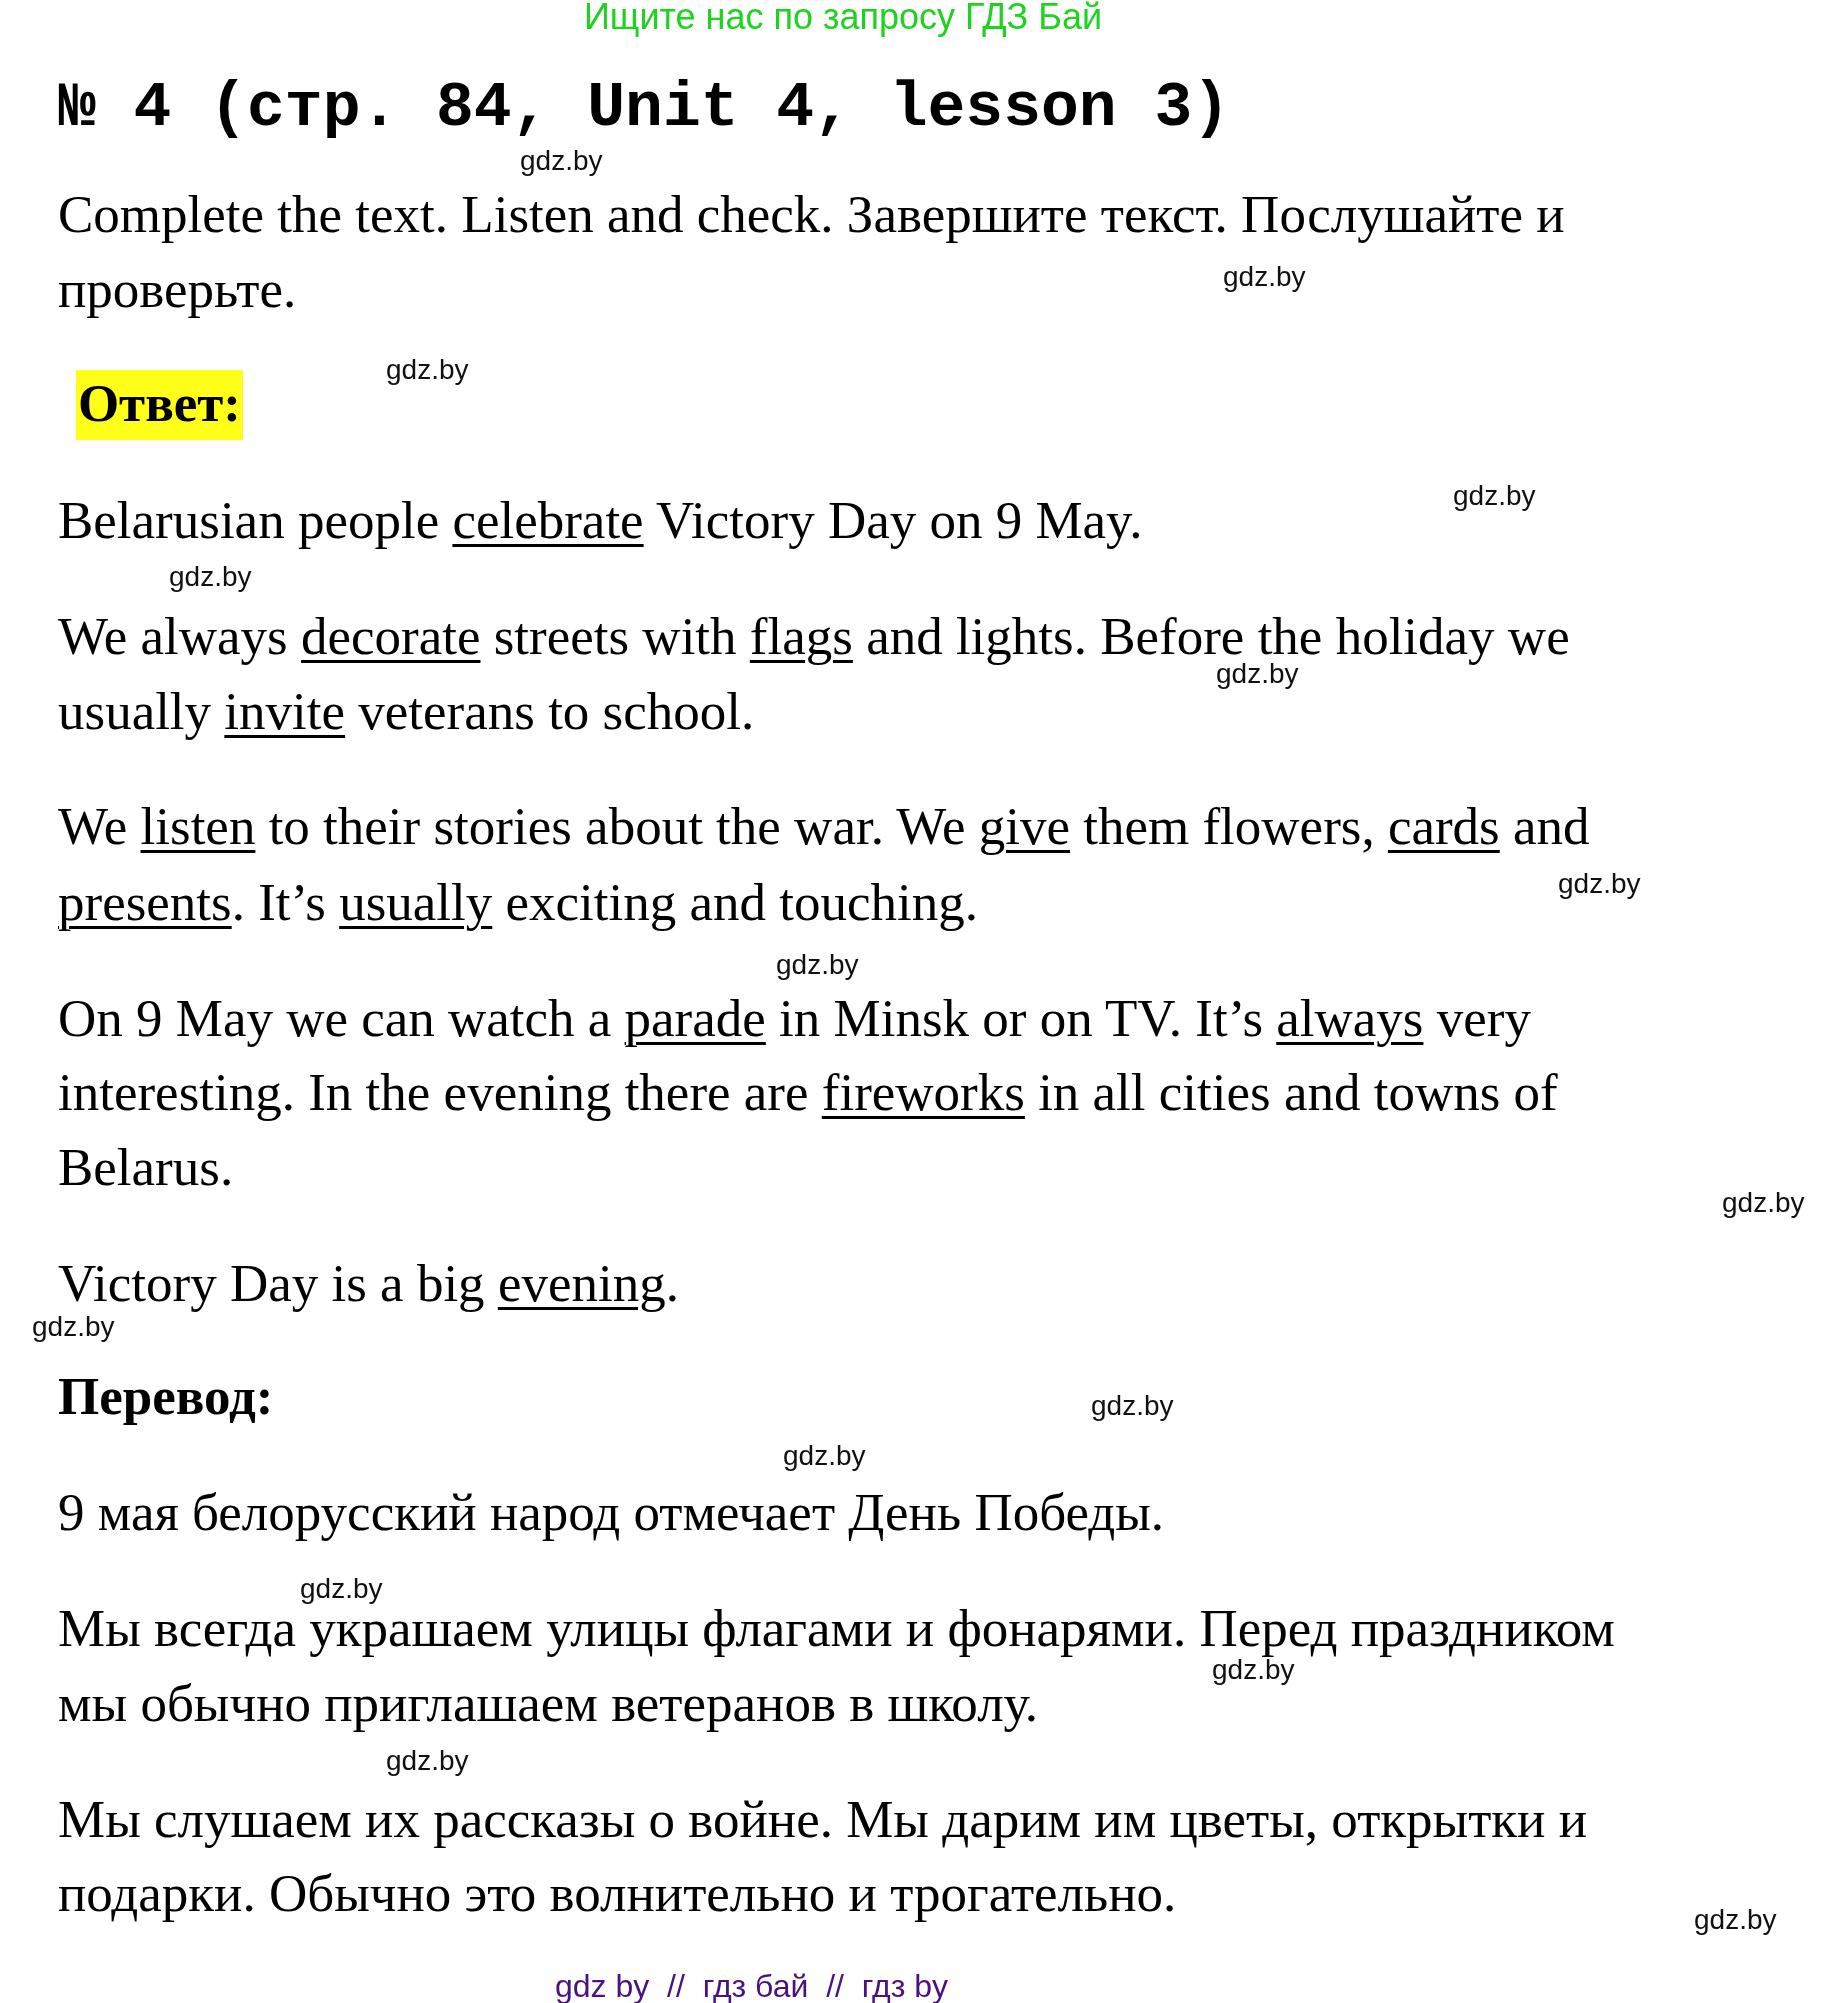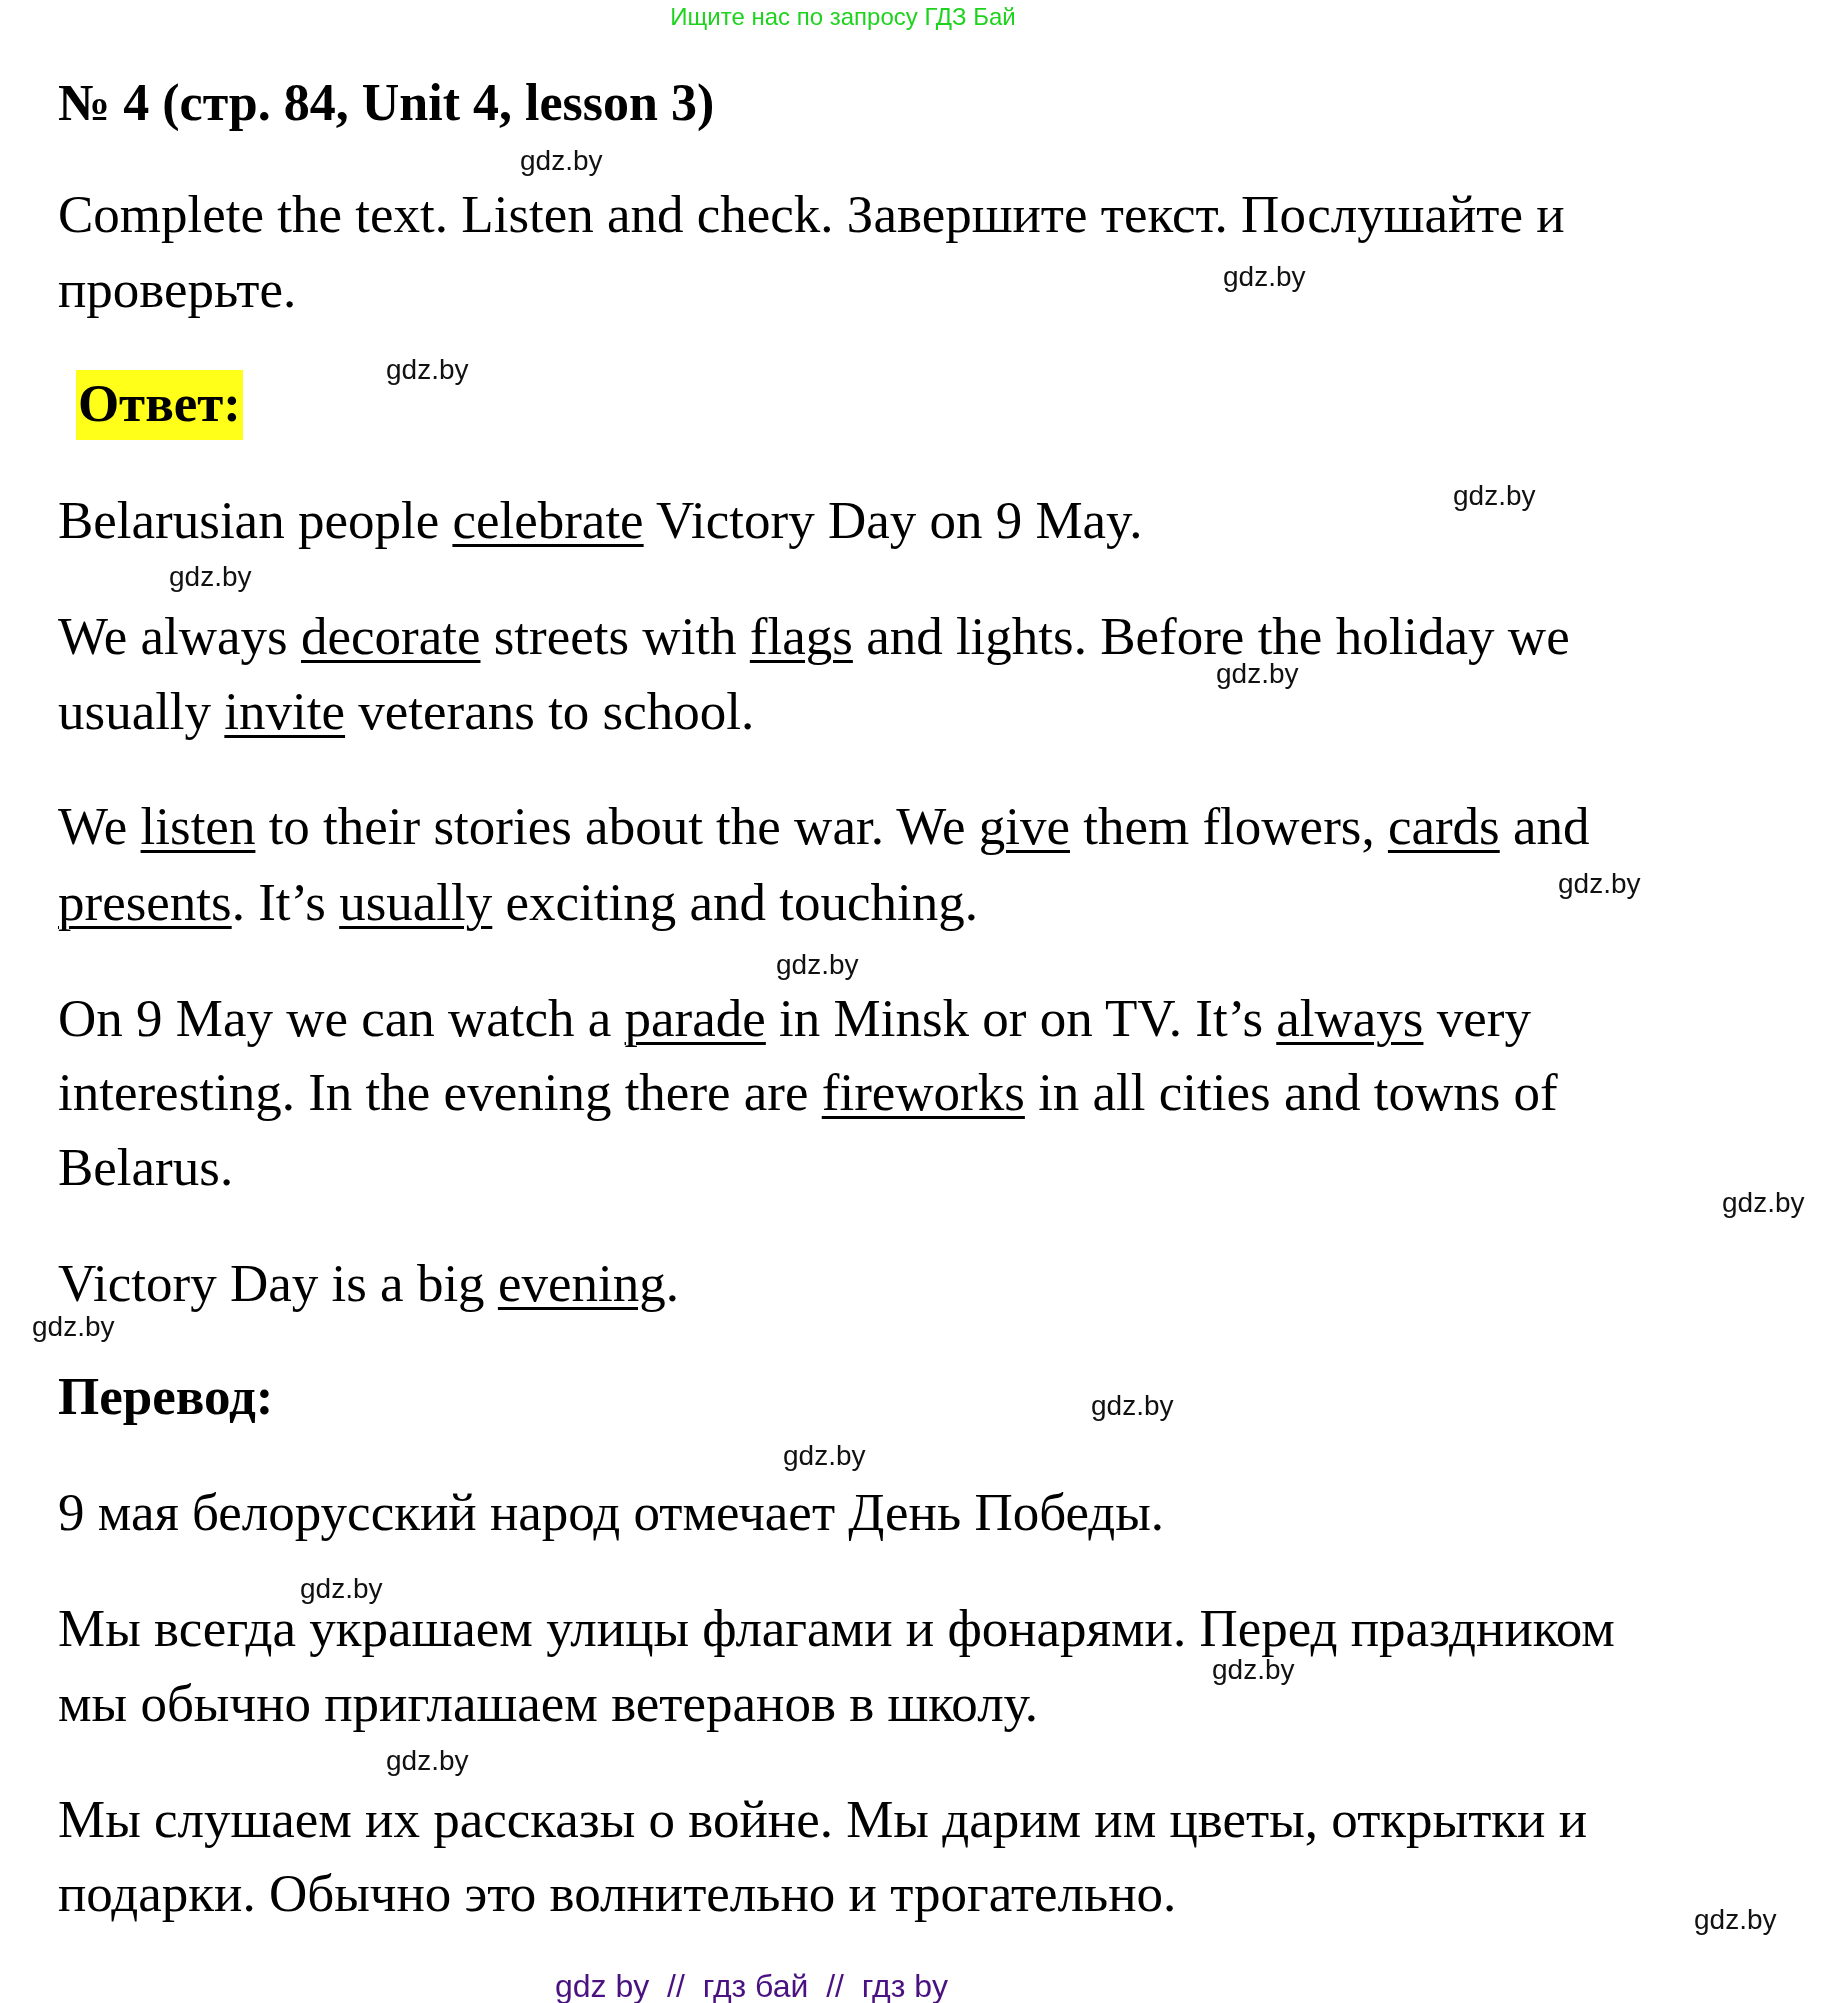--- a/index.html
+++ b/index.html
@@ -1,26 +1,26 @@
 <!DOCTYPE html>
 <html><head>
 <meta charset="utf-8">
 <style>
   html, body { margin:0; padding:0; background:#ffffff; }
   body { width:1844px; height:2003px; position:relative; overflow:hidden; }
   .line { position:absolute; left:58px; white-space:nowrap; color:#000;
           font-family:"Liberation Serif","DejaVu Serif",serif; font-size:53px; line-height:1; }
-  .title { font-weight:bold; font-size:52px; }
+  .title { font-weight:bold; font-size:63px;font-family:Liberation Mono, monospace; }
   .bold { font-weight:bold; }
   .hl { background:#ffff1a; padding:3.9px 1.9px 7.7px 1.9px;margin-left:18px; }
   .u { text-decoration:underline; text-decoration-thickness:2.9px; text-underline-offset:5.8px; }
   .wm { position:absolute; font-family:"Liberation Sans","DejaVu Sans",sans-serif;
         font-size:28px; color:#111; line-height:1; white-space:nowrap; }
   .top-banner { position:absolute; top:0; left:0; width:1686px; text-align:center;
-        font-family:"Liberation Sans","DejaVu Sans",sans-serif; font-size:24px; line-height:33px; }
+        font-family:"Liberation Sans","DejaVu Sans",sans-serif; font-size:36px; line-height:33px; }
   .bottom-banner { position:absolute; top:1970px; left:0; width:1503px; text-align:center;
         font-family:"Liberation Sans","DejaVu Sans",sans-serif; font-size:32px; line-height:33px; }
 </style>
 </head>
 <body>
 
 <div class="top-banner"><span style="color:#1ed31e">Ищите нас по запросу ГДЗ Бай</span></div>
 
 <div class="line title" style="top:77px;">№ 4 (стр. 84, Unit 4, lesson 3)</div>
 

